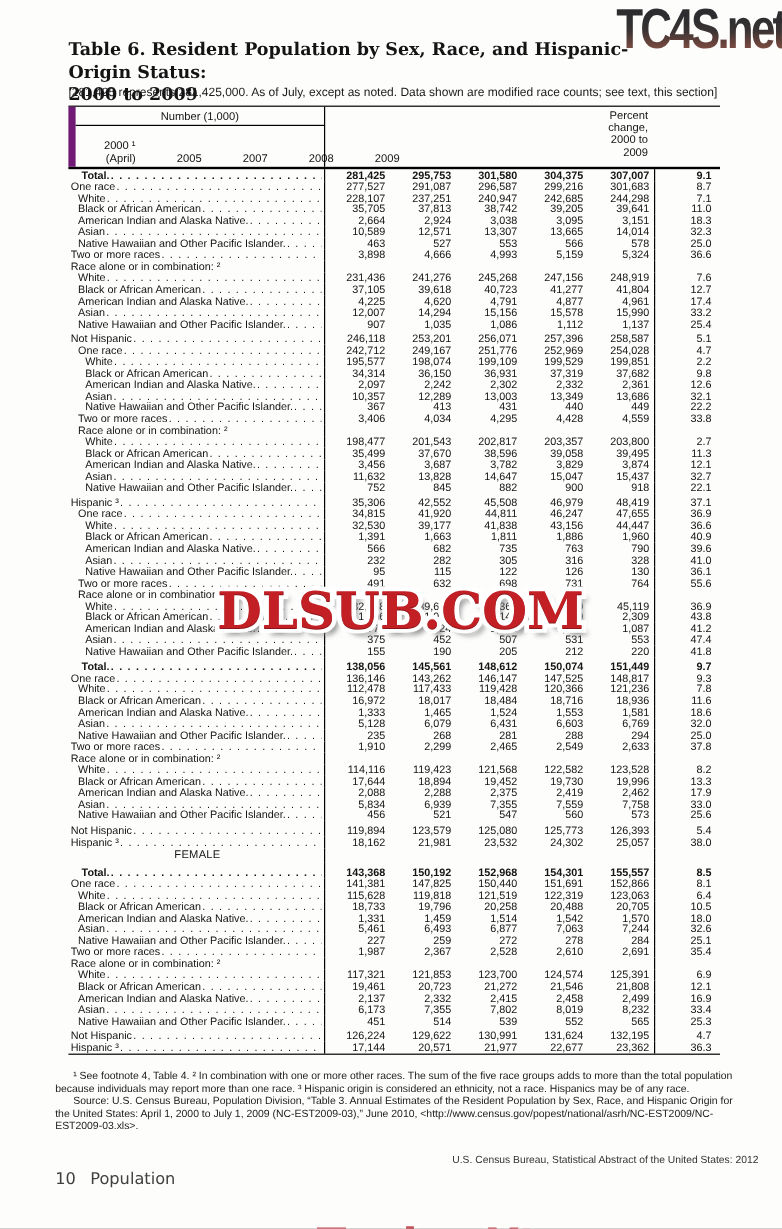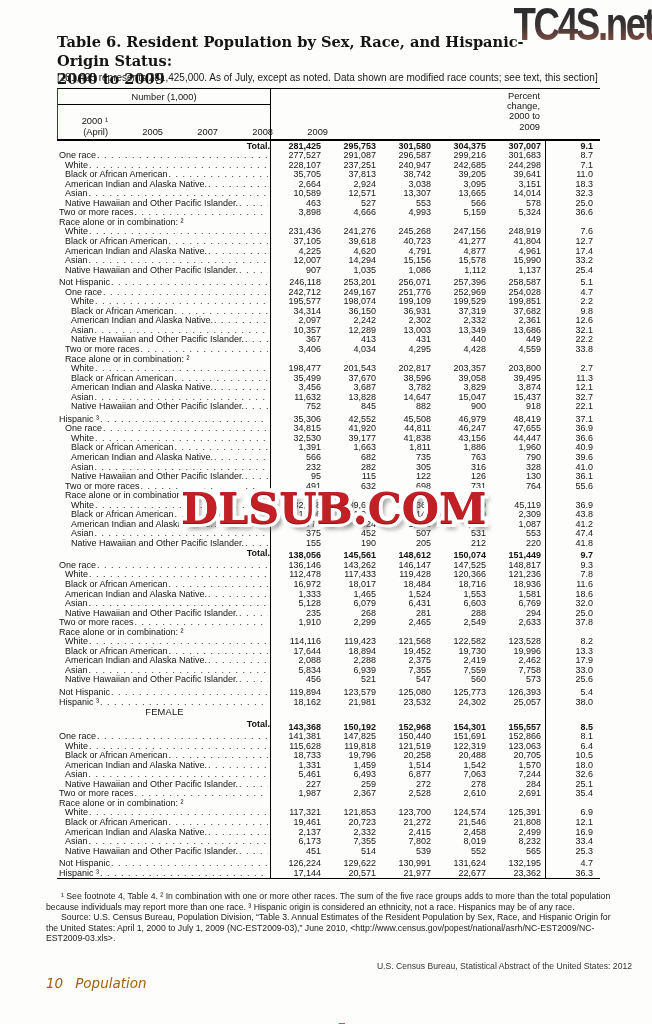--- a/index.html
+++ b/index.html
@@ -3,41 +3,41 @@
 <meta charset="utf-8">
 <style>
   html,body{margin:0;padding:0;background:#888;}
   .page{position:relative;width:652px;height:1024px;background:#fdfdfc;font-family:"Liberation Sans",sans-serif;color:#141414;overflow:hidden;margin:0 auto;}
   .title{position:absolute;left:57px;top:33px;width:470px;font-family:"DejaVu Serif",serif;font-weight:700;font-size:14.6px;line-height:18.5px;white-space:pre-line;}
   .bracket{position:absolute;left:57px;top:72px;font-size:10px;color:#1a1a1a;}
   
   .tbl{position:absolute;left:57px;top:88px;width:543px;border-top:1.5px solid #000;border-bottom:1.5px solid #000;}
   .thead{display:grid;grid-template-columns:213px 275px 55px;border-bottom:2px solid #000;height:50px;}
   .th-char{display:flex;align-items:center;justify-content:center;font-size:9.3px;}
-  .th-num{border-left:1px solid #701a75;display:flex;flex-direction:column;}
+  .th-num{border-left:6px solid #701a75;display:flex;flex-direction:column;}
   .th-group{text-align:center;font-size:9.3px;padding:3px 0 2px 0;border-bottom:1px solid #000;}
   .th-years{flex:1;display:grid;grid-template-columns:repeat(5,55px);align-items:end;}
   .th-year{text-align:right;padding:0 5px 2px 0;font-size:9.3px;white-space:pre-line;line-height:10.5px;}
   .th-pct{border-left:1px solid #000;font-size:9.3px;text-align:right;padding:2px 5px 0 0;white-space:pre-line;line-height:10.2px;}
   .tr{display:grid;grid-template-columns:213px 55px 55px 55px 55px 55px 55px;height:9.55px;font-size:9px;}
   .tr.sp{height:12.5px;}
   .tr.b{font-weight:700;}
   .td{overflow:hidden;white-space:nowrap;display:flex;align-items:flex-end;line-height:10px;}
   .vl{border-left:1px solid #000;}
   .lbl{padding-left:2px;}
-  .i0{padding-left:2px;}.i1{padding-left:8px;}.i2{padding-left:14px;}.iT{padding-left:11px;flex-direction:column;}
+  .i0{padding-left:2px;}.i1{padding-left:8px;}.i2{padding-left:14px;}.iT{padding-left:11px;}
   .leader{flex:1;overflow:hidden;margin:0 2px 0 1px;}
   .leader::after{content:" . . . . . . . . . . . . . . . . . . . . . . . . . . . . . . . . . . . . . . . . . . . . . . . . . . . . . . . . . . . .";letter-spacing:1px;}
   .num,.pct{justify-content:flex-end;padding-right:4px;}
   .pct{padding-right:7px;}
   .tr.sec .lbl{display:block;text-align:center;font-size:9.3px;letter-spacing:.2px;}
   
   .fnotes{position:absolute;left:46px;top:891px;width:574px;font-size:8.7px;line-height:10.5px;color:#1a1a1a;}
   .fnotes p{margin:0;text-indent:15px;}
-  .pagefoot{position:absolute;left:46px;top:975px;font-size:13.5px;font-family:"DejaVu Sans",sans-serif;color:#a16207;font-style:italic;}
+  .pagefoot{position:absolute;left:46px;top:975px;font-size:13.5px;font-family:"DejaVu Sans",sans-serif;color:#404040;}
   .pagefoot .sect{margin-left:12px;}
   .credit{position:absolute;right:20px;top:961px;font-size:8.6px;color:#333;}
   
   .wm{position:absolute;font-weight:700;white-space:nowrap;}
   .wm-tc4s{top:0px;right:-2px;font-size:47px;line-height:47px;letter-spacing:-3px;font-weight:800;
     transform:scaleX(.78);transform-origin:right top;
     background:linear-gradient(180deg,#2d2d2f 30%,#3a3433 55%,#6b453d 78%,#8a5248 95%);
     -webkit-background-clip:text;background-clip:text;color:transparent;}
   .wm-outline{position:relative;}
   .wm-outline::before{content:attr(data-text);position:absolute;left:0;top:0;z-index:-1;color:#fff;}

